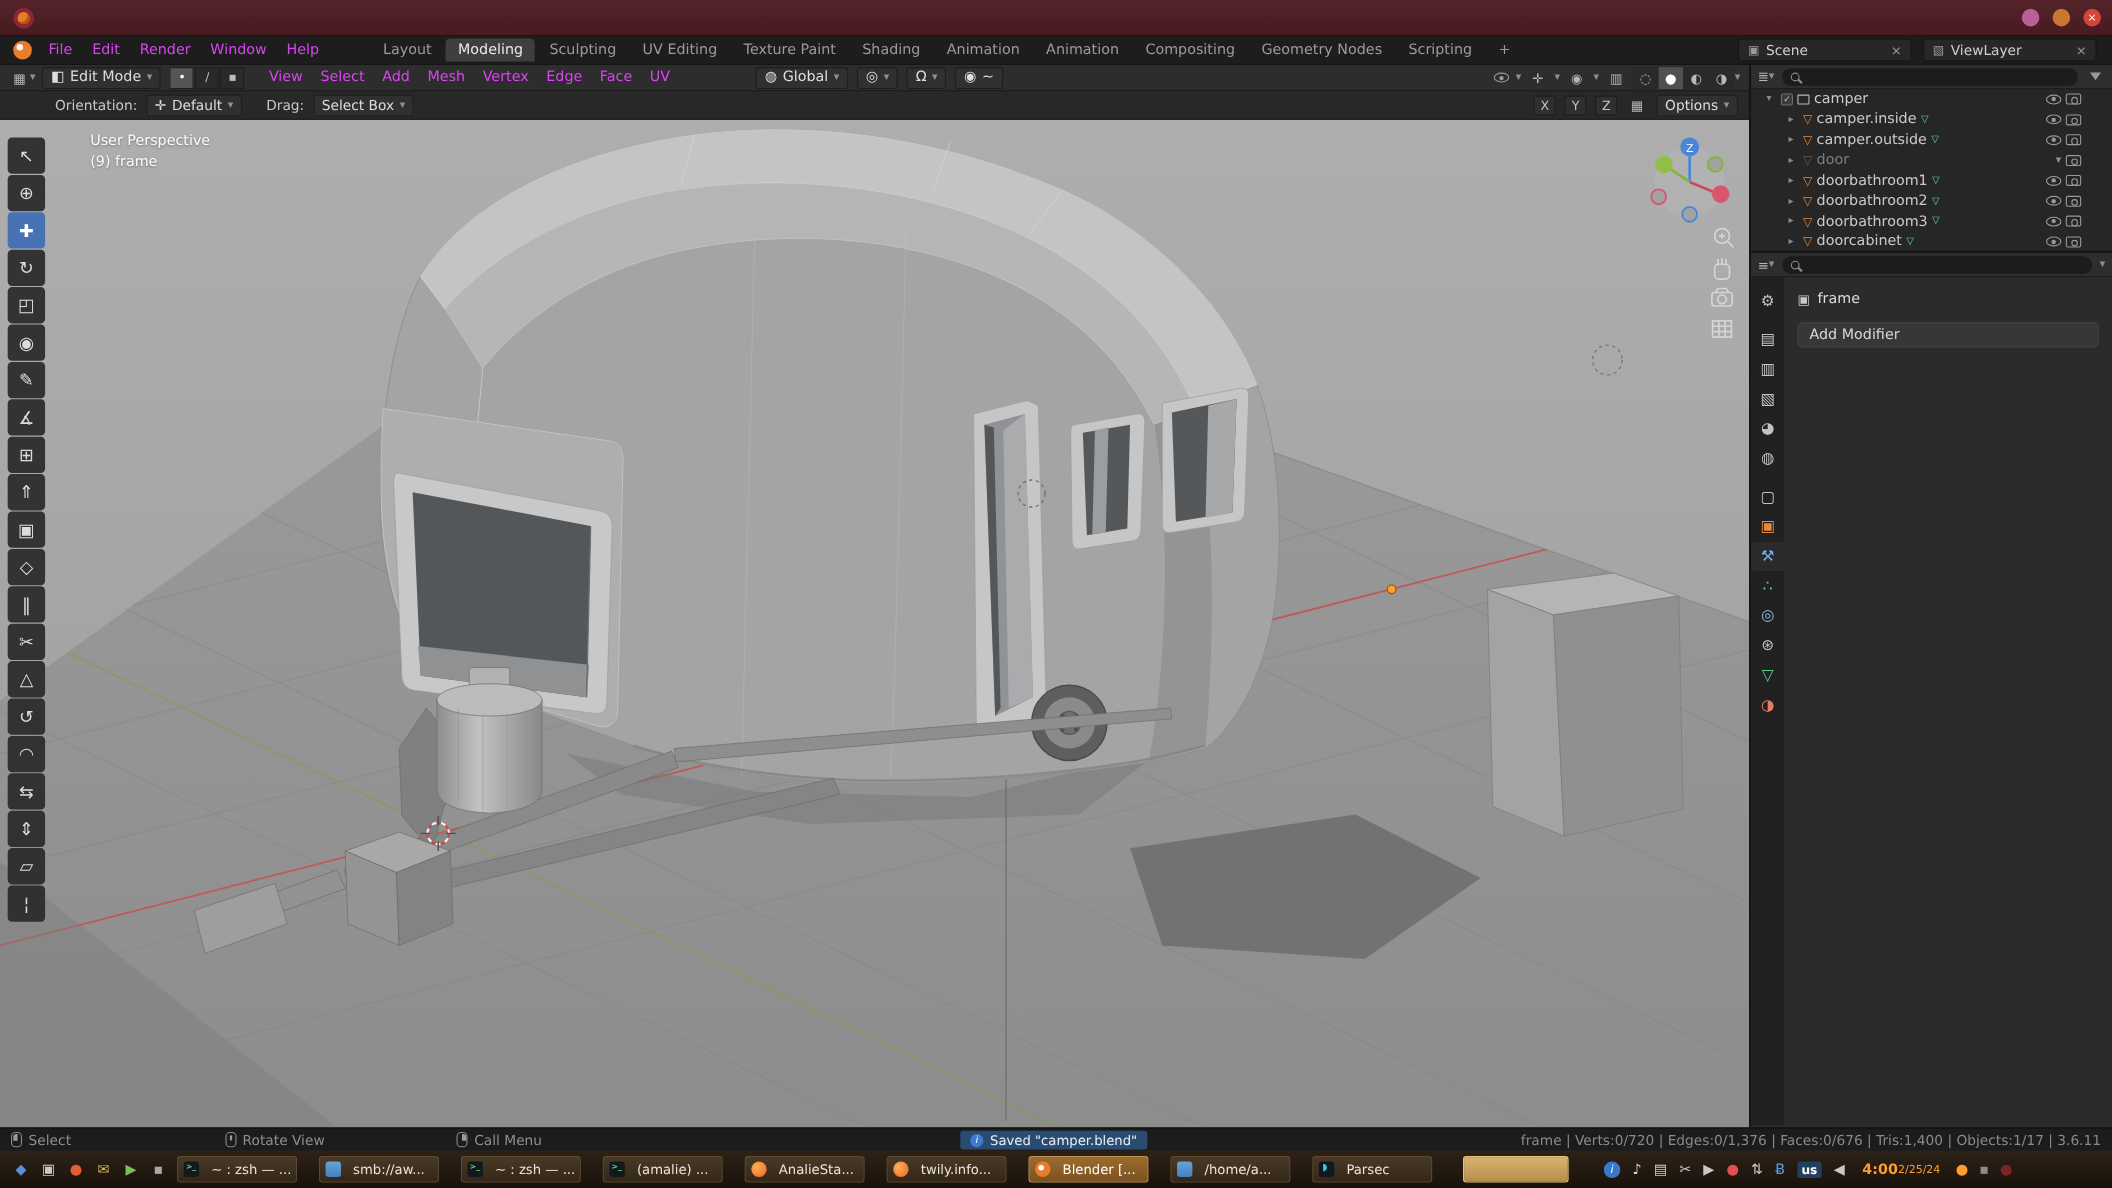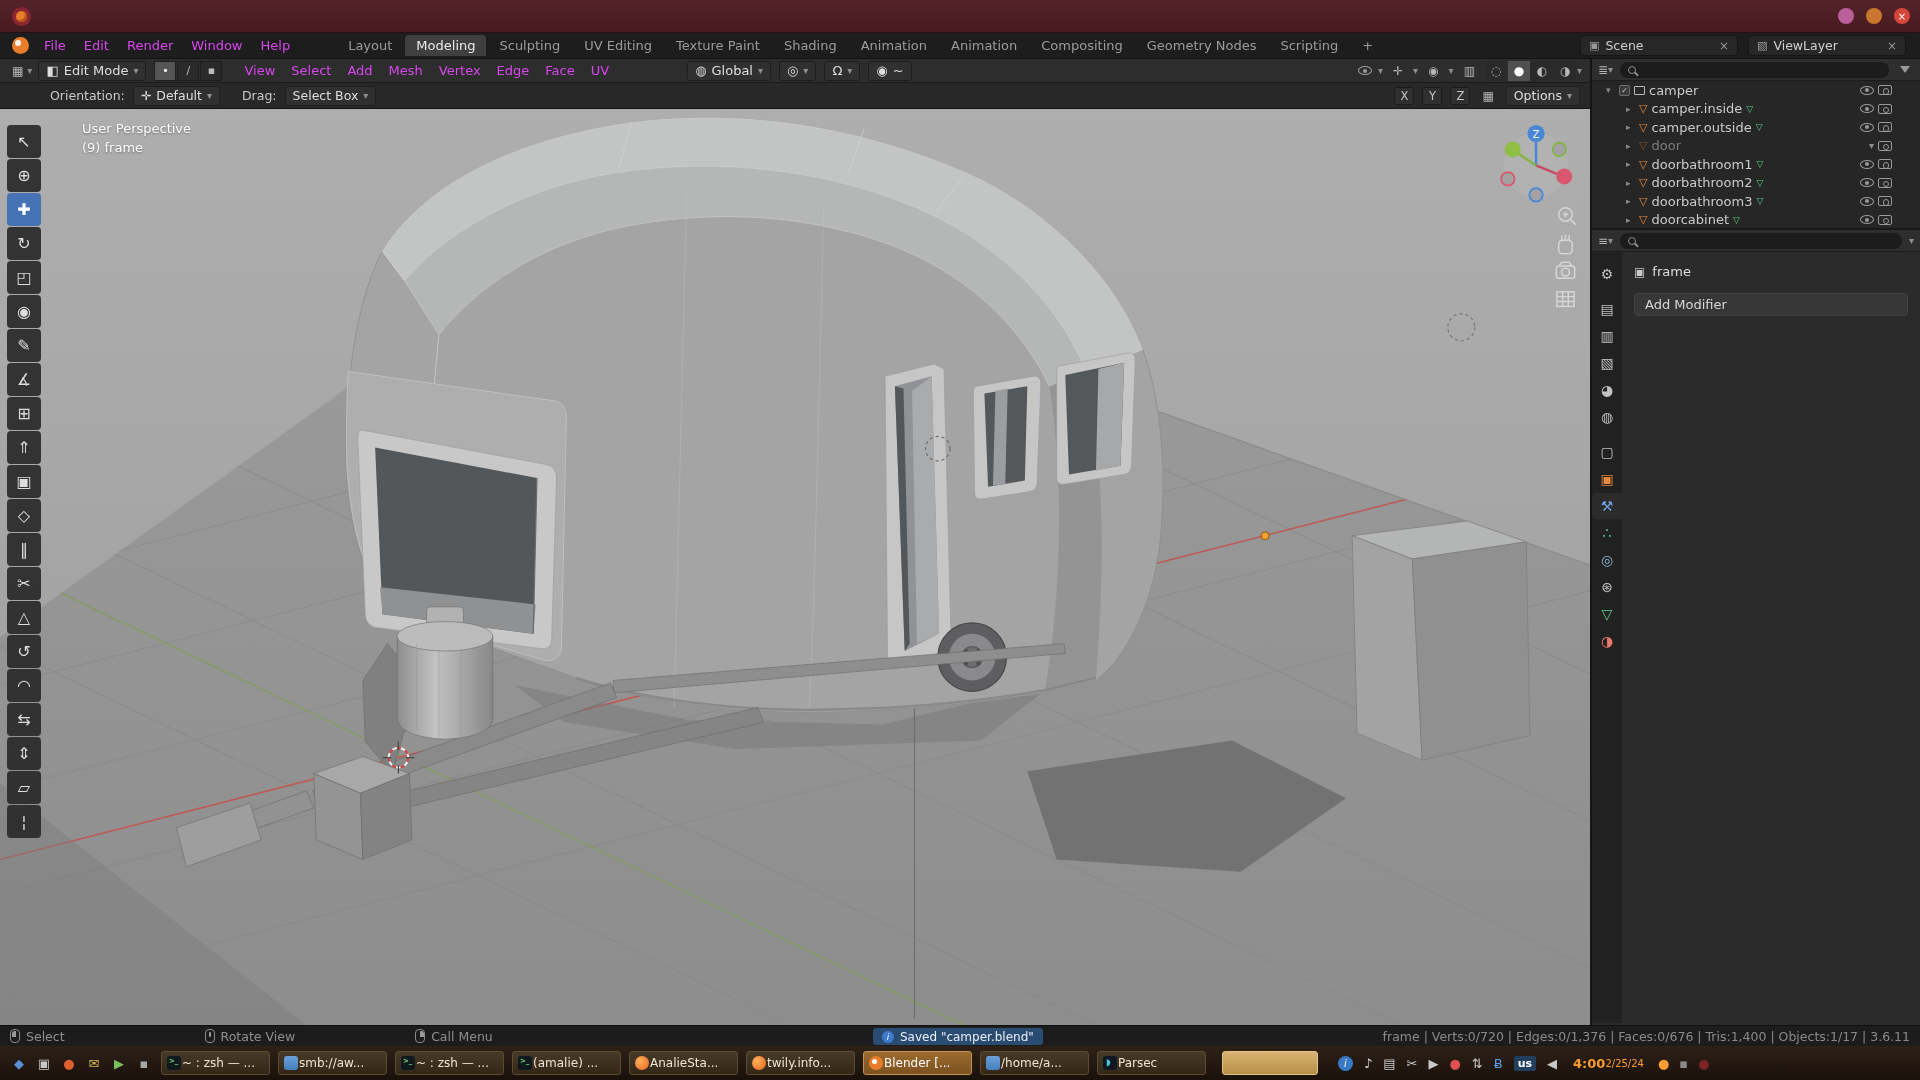--- a/index.html
+++ b/index.html
@@ -137,23 +137,23 @@
   .note .i { width:12px; height:12px; border-radius:50%; background:#3d7ad0; color:#fff; font-size:9px;
     font-style:italic; display:flex; align-items:center; justify-content:center; }
   .stats { margin-left:auto; margin-right:10px; color:#8a8a8a; white-space:nowrap; }
 
   
   .taskbar { position:absolute; left:0; top:1046px; width:1920px; height:34px;
     background:linear-gradient(#2e2217,#19110b); display:flex; align-items:center; }
   .launchers { display:flex; gap:3px; margin:0 6px 0 8px; }
   .launch { width:22px; height:24px; display:flex; align-items:center; justify-content:center;
     font-size:13px; }
-  .twin { width:109px; height:24px; margin-right:8px; background:linear-gradient(#483a27,#342717);
+  .twin { width:109px; height:24px; margin-right:20px; background:linear-gradient(#483a27,#342717);
     border:1px solid #5d4a31; border-radius:3px; color:#ece4d4; font-size:12px; display:flex;
-    align-items:center; gap:1px; padding:0 5px; white-space:nowrap; overflow:hidden; }
+    align-items:center; gap:11px; padding:0 5px; white-space:nowrap; overflow:hidden; }
   .twin.active { background:linear-gradient(#9c6c2f,#7b5120); border-color:#c29254; color:#fff; }
   .twin.blank { width:96px; background:linear-gradient(#d9b372,#b78e49); border-color:#e2c384; margin-left:8px; }
   .wicon { width:14px; height:14px; border-radius:3px; flex:none; position:relative; }
   .wicon.terminal { background:#10191d; }
   .wicon.terminal::after { content:">_"; position:absolute; left:2px; top:1px; color:#7de07d;
     font-size:7px; font-weight:bold; }
   .wicon.folder { background:linear-gradient(#6aa0d8,#44庆80c0); background:linear-gradient(#6aa0d8,#4480c0); }
   .wicon.browser { background:radial-gradient(circle at 35% 35%, #ffb05a, #e8641e); border-radius:50%; }
   .wicon.blender { background:#e87d2c; border-radius:50%; }
   .wicon.blender::after { content:""; position:absolute; left:3px; top:3px; width:5px; height:5px;

